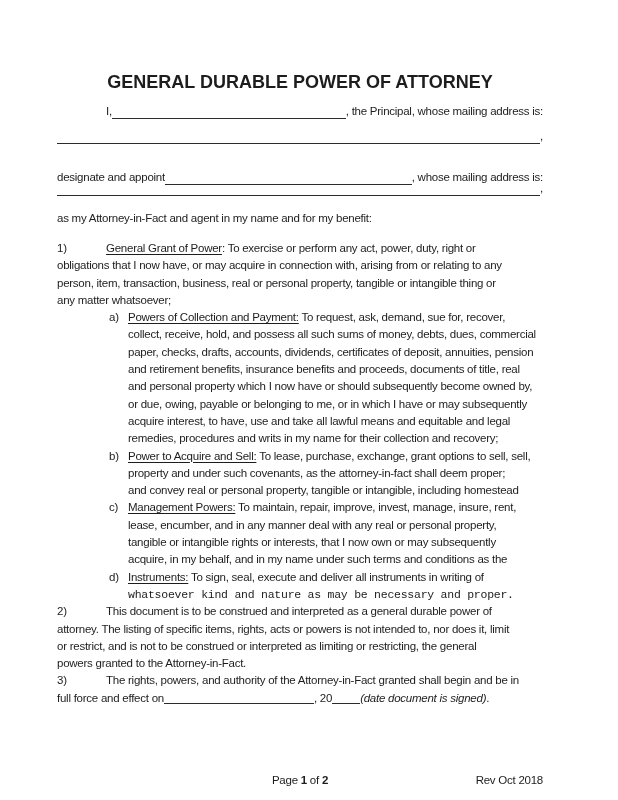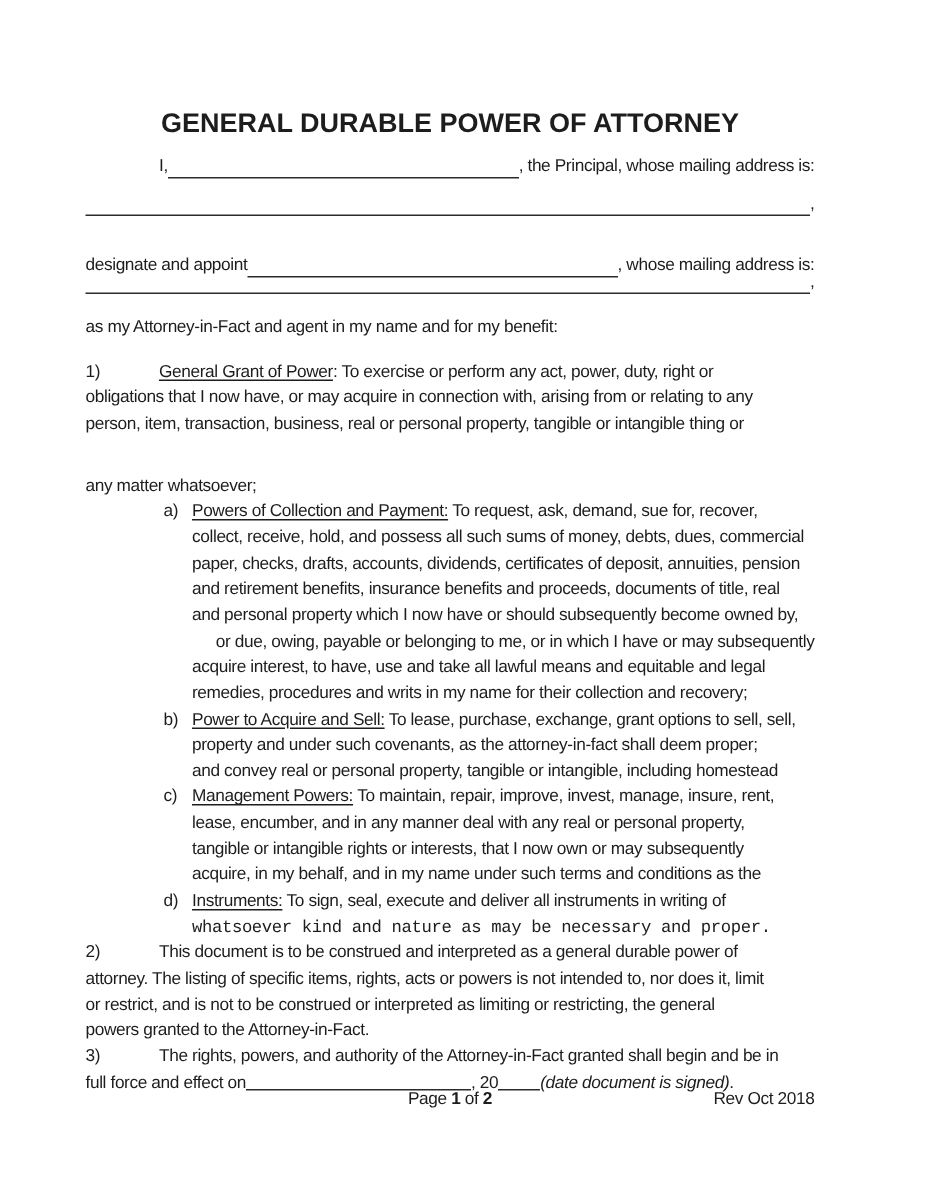--- a/index.html
+++ b/index.html
@@ -43,21 +43,21 @@
   .marker{position:absolute;top:0;}
   .u{text-decoration:underline;text-underline-offset:2px;text-align:right;}
   .i{font-style:italic;}
   .b{font-weight:bold;}
   .blank{
     display:inline-block;
     border-bottom:1px solid #2b2b2b;
     height:10px;vertical-align:-2px;
   }
   .footer{
-    position:absolute;left:57px;right:75px;top:726px;
+    position:absolute;left:57px;right:75px;top:773px;
     line-height:15px;
   }
   .footer-center{text-align:center;white-space:nowrap;}
   .footer-rev{position:absolute;right:0;top:0;white-space:nowrap;}
 </style>
 </head>
 <body>
 
 <div class="page">
 
@@ -86,27 +86,27 @@
   </div>
 
   <div class="row row-agent">
     <span class="txt">as my Attorney-in-Fact and agent in my name and for my benefit:</span>
   </div>
 
   <div class="paras" id="paragraphs">
       <div class="line" style="padding-left: 49px;"><span class="marker" style="left: 0px;">1)</span><span class="u">General Grant of Power</span><span>: To exercise or perform any act, power, duty, right or</span></div>
       <div class="line" style="padding-left: 0px;"><span>obligations that I now have, or may acquire in connection with, arising from or relating to any</span></div>
       <div class="line" style="padding-left: 0px;"><span>person, item, transaction, business, real or personal property, tangible or intangible thing or</span></div>
-      <div class="line" style="padding-left: 0px; margin-top: 24px;"><span>any matter whatsoever;</span></div>
+      <div class="line" style="padding-left: 0px;"><span>any matter whatsoever;</span></div>
       <div class="line" style="padding-left: 71px;"><span class="marker" style="left: 52px;">a)</span><span class="u">Powers of Collection and Payment:</span><span> To request, ask, demand, sue for, recover,</span></div>
       <div class="line" style="padding-left: 71px;"><span>collect, receive, hold, and possess all such sums of money, debts, dues, commercial</span></div>
       <div class="line" style="padding-left: 71px;"><span>paper, checks, drafts, accounts, dividends, certificates of deposit, annuities, pension</span></div>
       <div class="line" style="padding-left: 71px;"><span>and retirement benefits, insurance benefits and proceeds, documents of title, real</span></div>
       <div class="line" style="padding-left: 71px;"><span>and personal property which I now have or should subsequently become owned by,</span></div>
-      <div class="line" style="padding-left: 71px; text-align: right;"><span>or due, owing, payable or belonging to me, or in which I have or may subsequently</span></div>
+      <div class="line" style="padding-left: 71px;"><span>or due, owing, payable or belonging to me, or in which I have or may subsequently</span></div>
       <div class="line" style="padding-left: 71px;"><span>acquire interest, to have, use and take all lawful means and equitable and legal</span></div>
       <div class="line" style="padding-left: 71px;"><span>remedies, procedures and writs in my name for their collection and recovery;</span></div>
       <div class="line" style="padding-left: 71px;"><span class="marker" style="left: 52px;">b)</span><span class="u">Power to Acquire and Sell:</span><span> To lease, purchase, exchange, grant options to sell, sell,</span></div>
       <div class="line" style="padding-left: 71px;"><span>property and under such covenants, as the attorney-in-fact shall deem proper;</span></div>
       <div class="line" style="padding-left: 71px;"><span>and convey real or personal property, tangible or intangible, including homestead</span></div>
       <div class="line" style="padding-left: 71px;"><span class="marker" style="left: 52px;">c)</span><span class="u">Management Powers:</span><span> To maintain, repair, improve, invest, manage, insure, rent,</span></div>
       <div class="line" style="padding-left: 71px;"><span>lease, encumber, and in any manner deal with any real or personal property,</span></div>
       <div class="line" style="padding-left: 71px;"><span>tangible or intangible rights or interests, that I now own or may subsequently</span></div>
       <div class="line" style="padding-left: 71px;"><span>acquire, in my behalf, and in my name under such terms and conditions as the</span></div>
       <div class="line" style="padding-left: 71px;"><span class="marker" style="left: 52px;">d)</span><span class="u">Instruments:</span><span> To sign, seal, execute and deliver all instruments in writing of</span></div>

